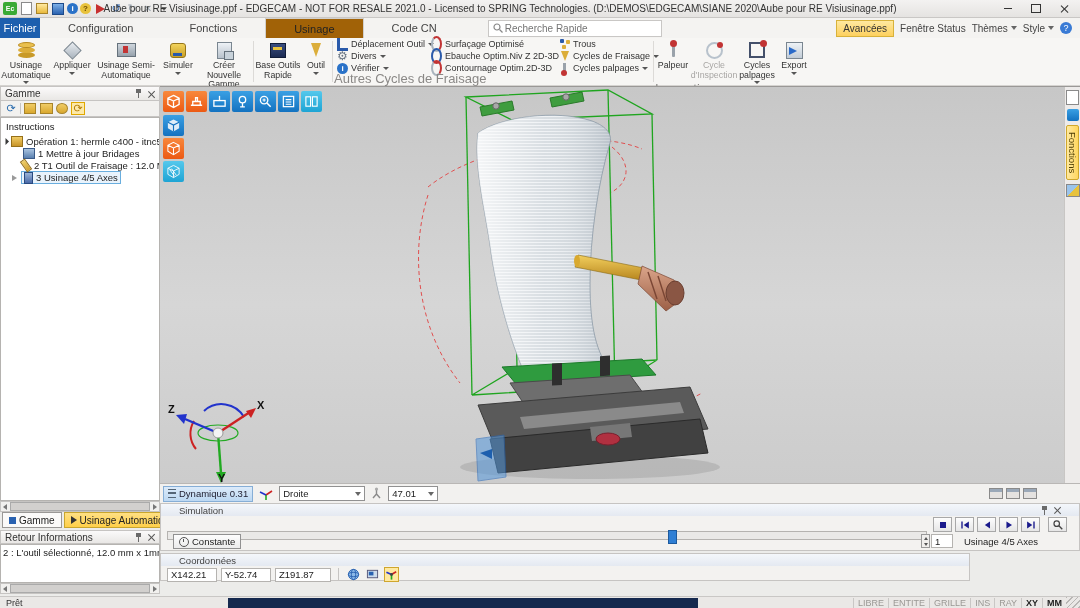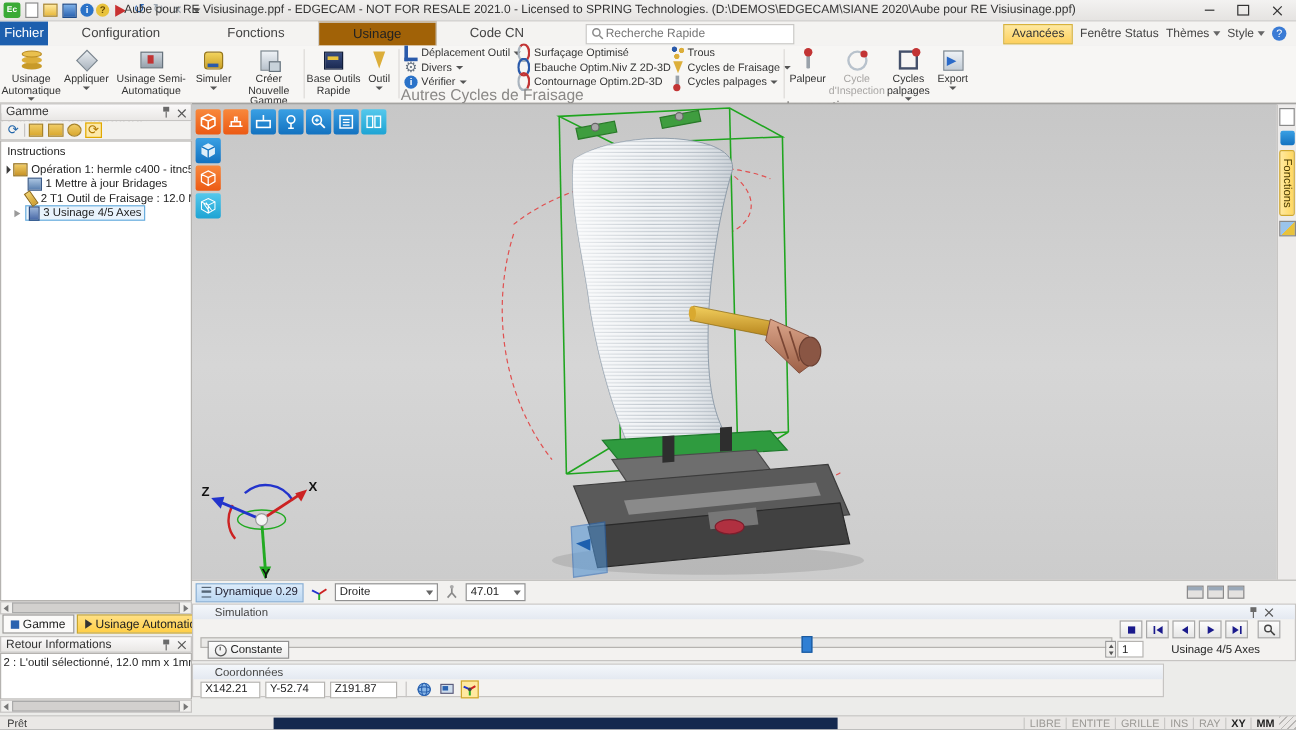--- a/index.html
+++ b/index.html
@@ -625,21 +625,21 @@
   <div class="a rstrip">
     <span class="pgic"></span>
     <span class="bsic"></span>
     <div class="vtab">Fonctions</div>
     <span class="imic"></span>
   </div>
 
   <div class="a vbot">
     <div class="dynchip">
       <span class="bars"></span>
-      <span>Dynamique 0.29</span>
+      <span>Dynamique 0.31</span>
     </div>
     <svg width="16" height="14" viewBox="0 0 16 14">
         <line x1="8" y1="8" x2="14" y2="4" stroke="#cc2222" stroke-width="1.6"></line>
         <line x1="8" y1="8" x2="8" y2="13" stroke="#22aa22" stroke-width="1.6"></line>
         <line x1="8" y1="8" x2="2" y2="5" stroke="#2233cc" stroke-width="1.6"></line>
       </svg>
     <div class="combo" style="width:86px">
       <span>Droite</span>
         <span class="tri-d"></span>
     </div>
@@ -713,21 +713,21 @@
     <div class="a flex" style="left:760px;top:30px;gap:1px">
       <span class="spin">
           <div>
             <span class="spup"></span>
           </div>
           <div>
             <span class="spdn"></span>
           </div>
         </span>
       <span class="field" style="width:22px">1</span>
-      <span style="margin-left:22px;font-size:9.5px">Usinage 4/5 Axes</span>
+      <span style="margin-left:10px;font-size:9.5px">Usinage 4/5 Axes</span>
     </div>
   </div>
 
   <div class="a panel" style="left:160px;top:553px;width:810px;height:28px">
     <div class="pcap">
       <span>Coordonnées</span>
     </div>
     <div class="a flex" style="left:6px;top:13px;gap:4px">
       <span class="field" style="width:50px">X142.21</span>
       <span class="field" style="width:50px">Y-52.74</span>

